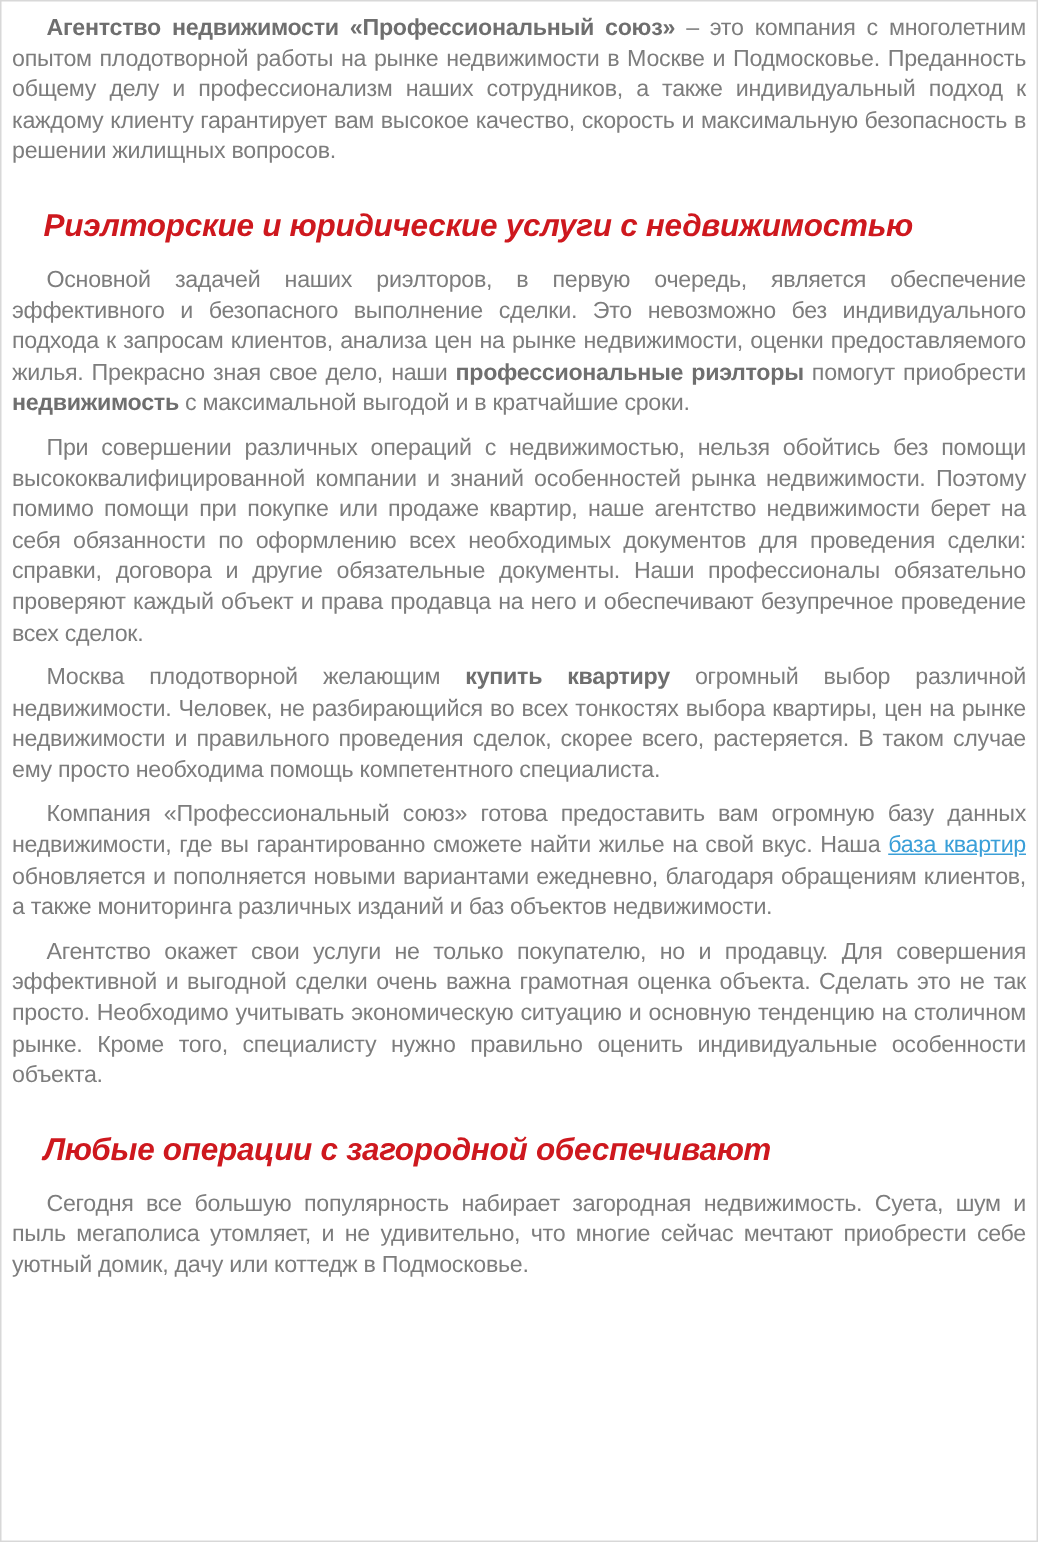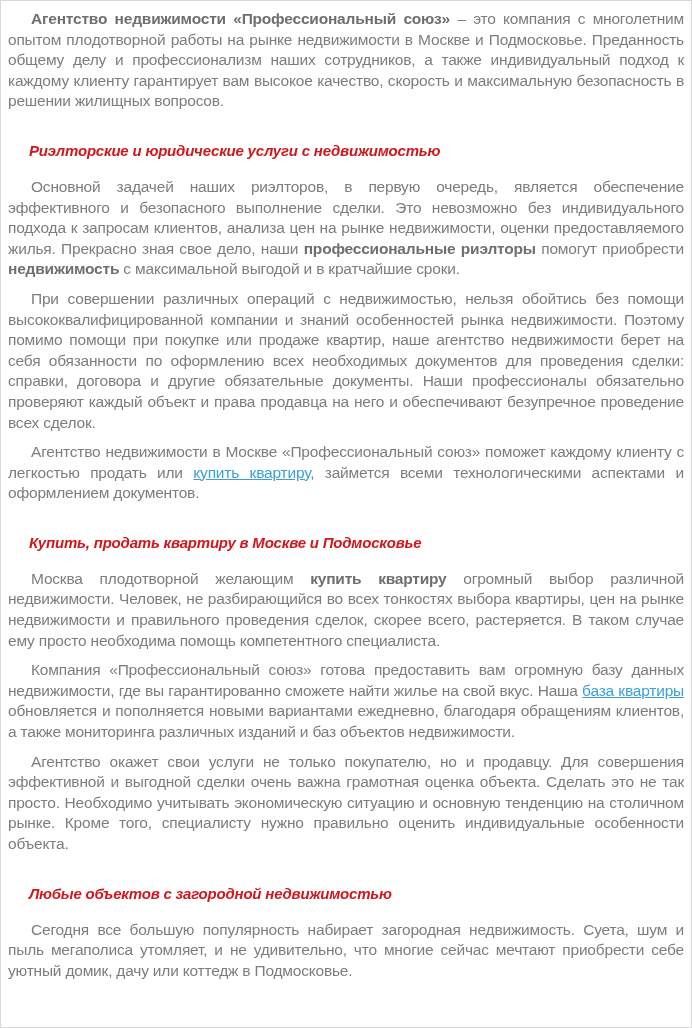--- a/index.html
+++ b/index.html
@@ -26,21 +26,21 @@
   .article p {
     margin: 0 0 9px 0;
     text-align: justify;
     text-indent: 23px;
   }
   .article p b {
     color: var(--bold-color, #6f6f6f);
   }
   .article h2 {
     color: var(--heading-color, #ce181e);
-    font-size: 15px;
+    font-size: 21px;
     line-height: 24px;
     font-weight: bold;
     font-style: italic;
     margin: 27px 0 14px 21px;
     text-align: left;
     letter-spacing: -0.2px;
   }
   .article a.link {
     color: var(--link-color, #3a9fd8);
     text-decoration: underline;
@@ -53,29 +53,27 @@
   <div class="article">
 
     <p><b>Агентство недвижимости «Профессиональный союз»</b><span> – это компания  с многолетним опытом плодотворной работы на рынке недвижимости в Москве и Подмосковье. Преданность общему делу и профессионализм наших сотрудников, а также индивидуальный подход к каждому клиенту гарантирует вам высокое качество, скорость и максимальную безопасность в решении жилищных вопросов.</span></p>
 
     <h2>Риэлторские и юридические услуги с недвижимостью</h2>
 
     <p><span>Основной задачей наших риэлторов, в первую очередь, является обеспечение эффективного и безопасного выполнение сделки. Это невозможно без индивидуального подхода к запросам клиентов, анализа цен на рынке недвижимости, оценки предоставляемого жилья. Прекрасно зная свое дело, наши </span><b>профессиональные риэлторы</b><span> помогут приобрести </span><b>недвижимость</b><span> с максимальной выгодой и в кратчайшие сроки.</span></p>
 
     <p><span>При совершении различных операций с недвижимостью, нельзя обойтись без помощи высококвалифицированной компании и знаний особенностей рынка недвижимости. Поэтому помимо помощи при покупке или продаже квартир, наше агентство недвижимости берет на себя обязанности по оформлению всех необходимых документов для проведения сделки: справки, договора и другие обязательные документы. Наши профессионалы обязательно проверяют каждый объект и права продавца на него и обеспечивают безупречное проведение всех сделок.</span></p>
 
-    <p><span>Агентство недвижимости в Москве «Профессиональный союз» поможет каждому клиенту с легкостью продать или </span><a href="#" class="link">купить квартиру</a><span>, займется всеми технологическими аспектами и оформлением документов.</span></p>
 
-    <h2>Купить, продать квартиру в Москве и Подмосковье</h2>
 
     <p><span>Москва плодотворной желающим </span><b>купить квартиру</b><span> огромный выбор различной недвижимости. Человек, не разбирающийся во всех тонкостях выбора квартиры, цен на рынке недвижимости и правильного проведения сделок, скорее всего, растеряется. В таком случае ему просто необходима помощь компетентного специалиста.</span></p>
 
-    <p><span>Компания «Профессиональный союз» готова предоставить вам огромную базу данных недвижимости, где вы гарантированно сможете найти жилье на свой вкус. Наша </span><a href="#" class="link">база квартиры</a><span> обновляется и пополняется новыми вариантами ежедневно, благодаря обращениям клиентов, а также мониторинга различных изданий и баз объектов недвижимости.</span></p>
+    <p><span>Компания «Профессиональный союз» готова предоставить вам огромную базу данных недвижимости, где вы гарантированно сможете найти жилье на свой вкус. Наша </span><a href="#" class="link">база квартир</a><span> обновляется и пополняется новыми вариантами ежедневно, благодаря обращениям клиентов, а также мониторинга различных изданий и баз объектов недвижимости.</span></p>
 
     <p><span>Агентство окажет свои услуги не только покупателю, но и продавцу. Для совершения эффективной и выгодной сделки очень важна грамотная оценка объекта. Сделать это не так просто. Необходимо учитывать экономическую ситуацию и основную тенденцию на столичном рынке. Кроме того, специалисту нужно правильно оценить индивидуальные особенности объекта.</span></p>
 
 
-    <h2>Любые объектов с загородной недвижимостью</h2>
+    <h2>Любые операции с загородной обеспечивают</h2>
 
     <p><span>Сегодня все большую популярность набирает загородная недвижимость. Суета, шум и пыль мегаполиса утомляет, и не удивительно, что многие сейчас мечтают приобрести себе уютный домик, дачу или коттедж в Подмосковье.</span></p>
 
   </div>
 </div>
 
 </body></html>

